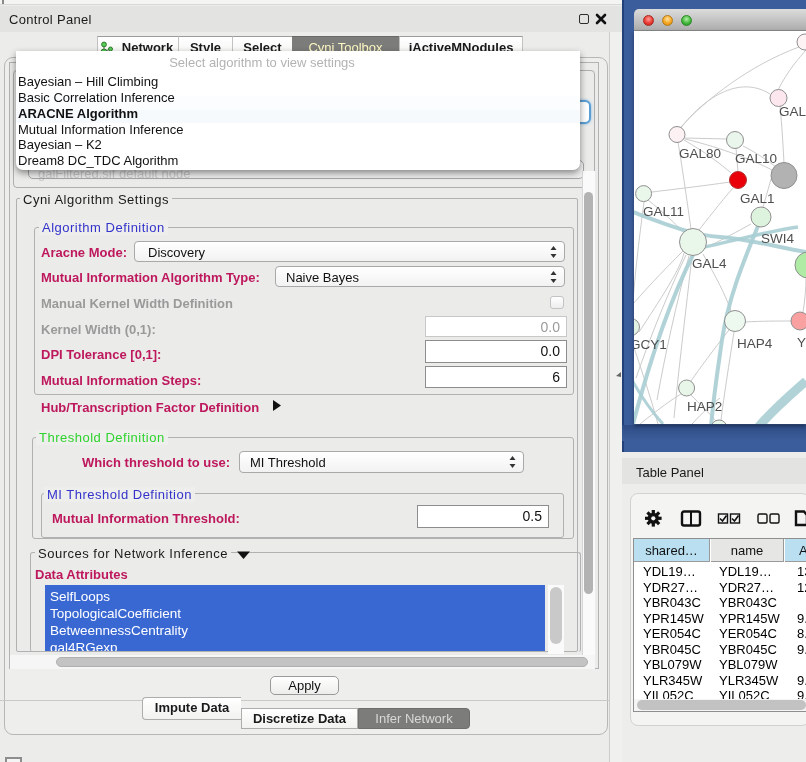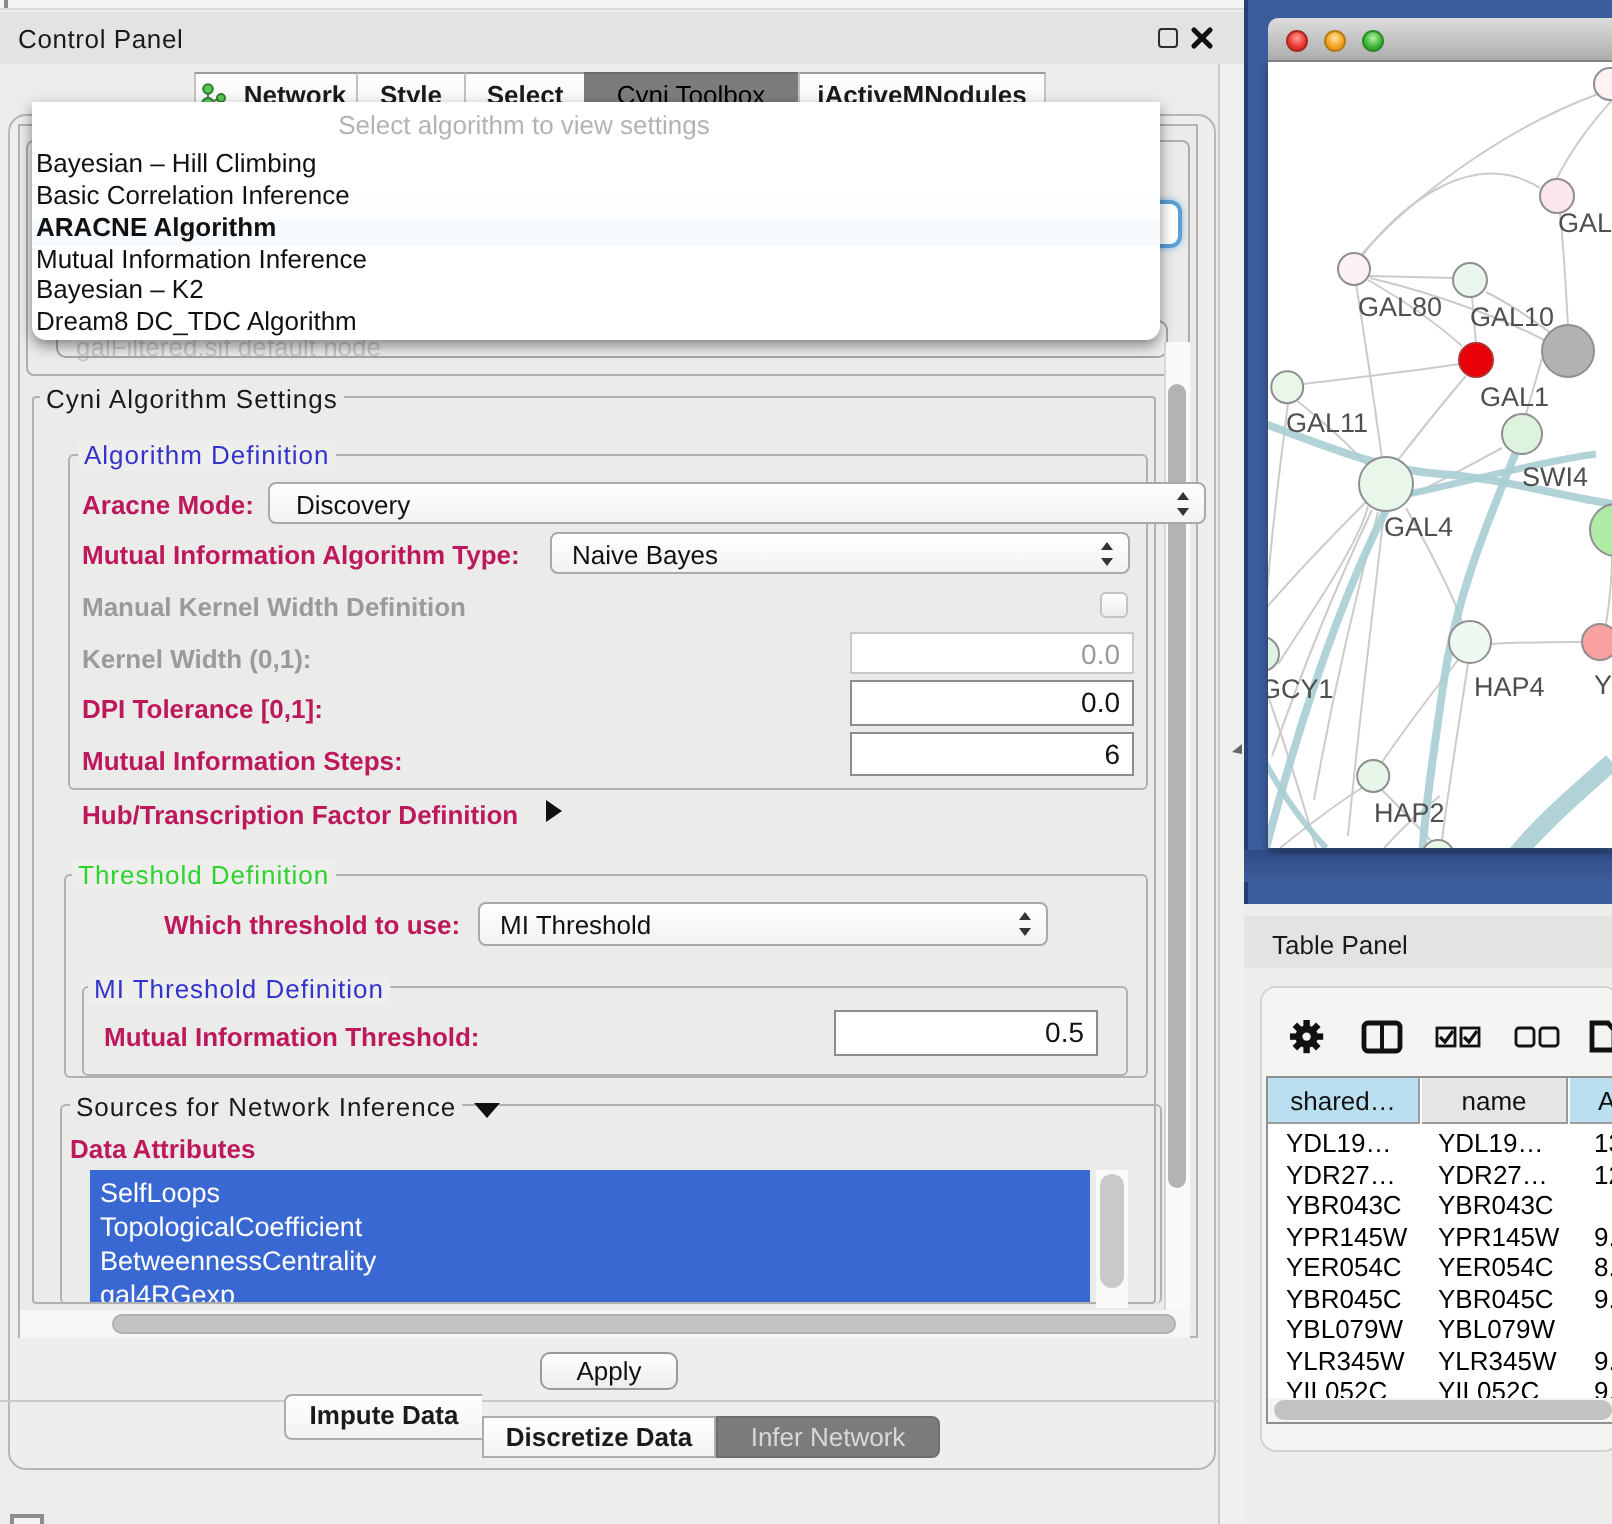--- a/index.html
+++ b/index.html
@@ -35,21 +35,21 @@
   <span style="margin-left:19px;">Network</span>
   <svg class="abs" style="left:2px;top:4px;" width="14" height="15" viewBox="0 0 14 15">
     <path d="M4 4 L4 11 M4 11 L10 8" stroke="#777" stroke-width="1.2" fill="none"></path>
     <circle cx="4" cy="3.5" r="2.4" fill="#57c957" stroke="#2e7d2e"></circle>
     <circle cx="4" cy="11" r="3" fill="#57c957" stroke="#2e7d2e"></circle>
     <circle cx="10.5" cy="8" r="2" fill="#57c957" stroke="#2e7d2e"></circle>
   </svg>
 </div>
 <div class="tabtop" style="left:179px;width:54px;border-right:1px solid #c2c2c2;">Style</div>
 <div class="tabtop" style="left:233px;width:59px;">Select</div>
-<div class="tabtop" style="left:292px;width:107px;background:#7c7c7a;border-top:1px solid #6a6a68;color:#000000;font-weight:normal;">Cyni Toolbox</div>
+<div class="tabtop" style="left:292px;width:107px;background:#7c7c7a;border-top:1px solid #6a6a68;color:#fef9c3;font-weight:normal;">Cyni Toolbox</div>
 <div class="tabtop" style="left:399px;width:124px;border-right:1px solid #c2c2c2;border-left:1px solid #c2c2c2;">jActiveMNodules</div>
 
 <div class="abs" style="left:4px;top:57px;width:604px;height:678px;border:1px solid #b7b7b5;border-radius:9px;background:#eeeeec;"></div>
 
 <div class="abs" style="left:9px;top:62px;width:590px;height:607px;border:1px solid #b3b3b3;background:#ebebe9;"></div>
 
 <div class="abs" style="left:13px;top:70px;width:582px;height:118px;border:1px solid #aeaeae;border-radius:4px;background:#ebebe9;"></div>
 
 <div class="abs" style="left:572px;top:100px;width:19px;height:24px;border:2.5px solid #5b9fd4;border-radius:6px;background:#fff;box-shadow:0 0 3px #7fb3e0;"></div>
 
@@ -62,21 +62,21 @@
 <div class="abs" style="left:10px;top:655px;width:585px;height:14px;background:#f6f6f6;"></div>
 <div class="abs" style="left:56px;top:657px;width:532px;height:10px;background:#c3c3c3;border-radius:5px;border:1px solid #b0b0b0;"></div>
 
 <div class="gbox" style="left:16px;top:198px;width:562px;height:454px;border-radius:2px;"></div>
 <div class="gtitle n13" style="left:20px;top:192px;background:#ebebe9;">Cyni Algorithm Settings</div>
 
 <div class="gbox" style="left:34px;top:227px;width:540px;height:168px;"></div>
 <div class="gtitle" style="left:39px;top:220px;color:#3333cc;background:#eeeeec;">Algorithm Definition</div>
 
 <div class="abs b13" style="left:41px;top:245px;">Aracne Mode:</div>
-<div class="combo" style="left:134px;top:241px;width:469px;height:21px;">
+<div class="combo" style="left:134px;top:241px;width:431px;height:21px;">
   <span class="txt" style="left:13px;">Discovery</span>
   <svg class="arr" viewBox="0 0 9 18">
       <path d="M4.5 3 L7.5 7 L1.5 7 Z" fill="#333"></path>
       <path d="M4.5 15 L7.5 11 L1.5 11 Z" fill="#333"></path>
     </svg>
 </div>
 
 <div class="abs b13" style="left:41px;top:270px;">Mutual Information Algorithm Type:</div>
 <div class="combo" style="left:275px;top:266px;width:290px;height:21px;text-align:right;">
   <span class="txt">Naive Bayes</span>

